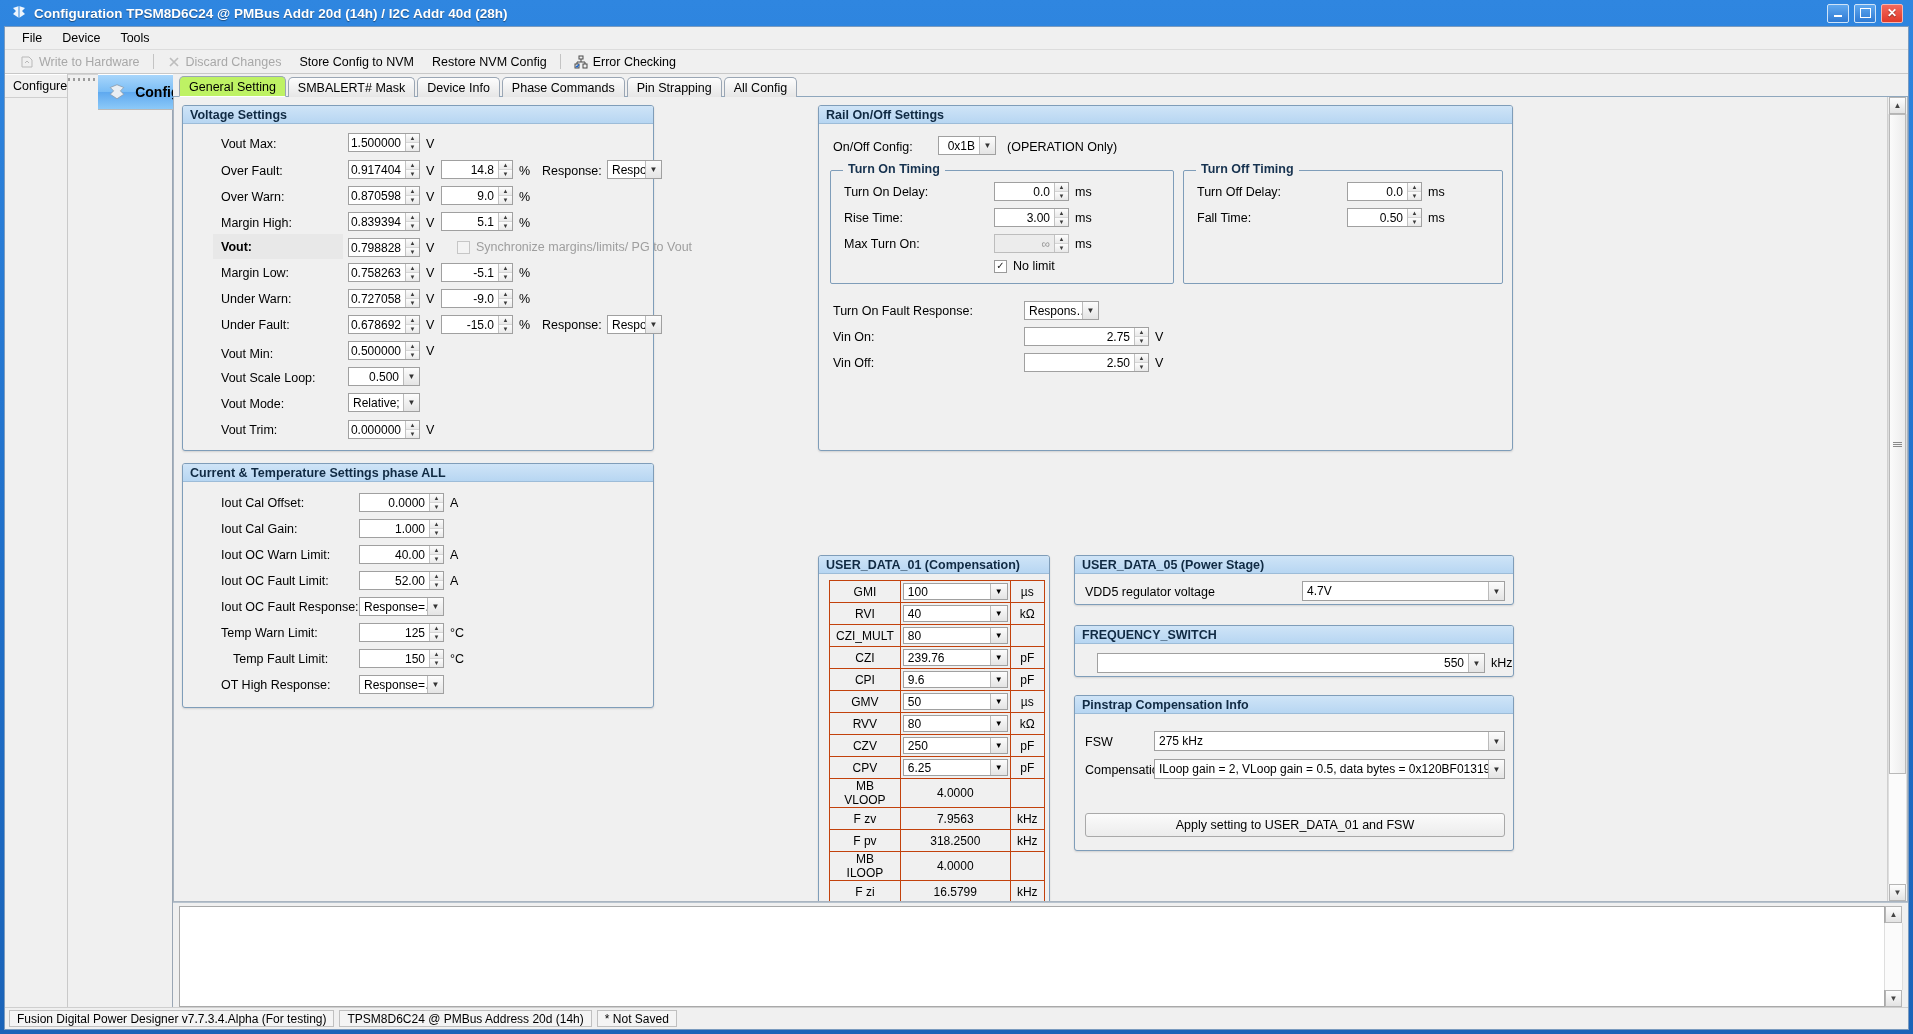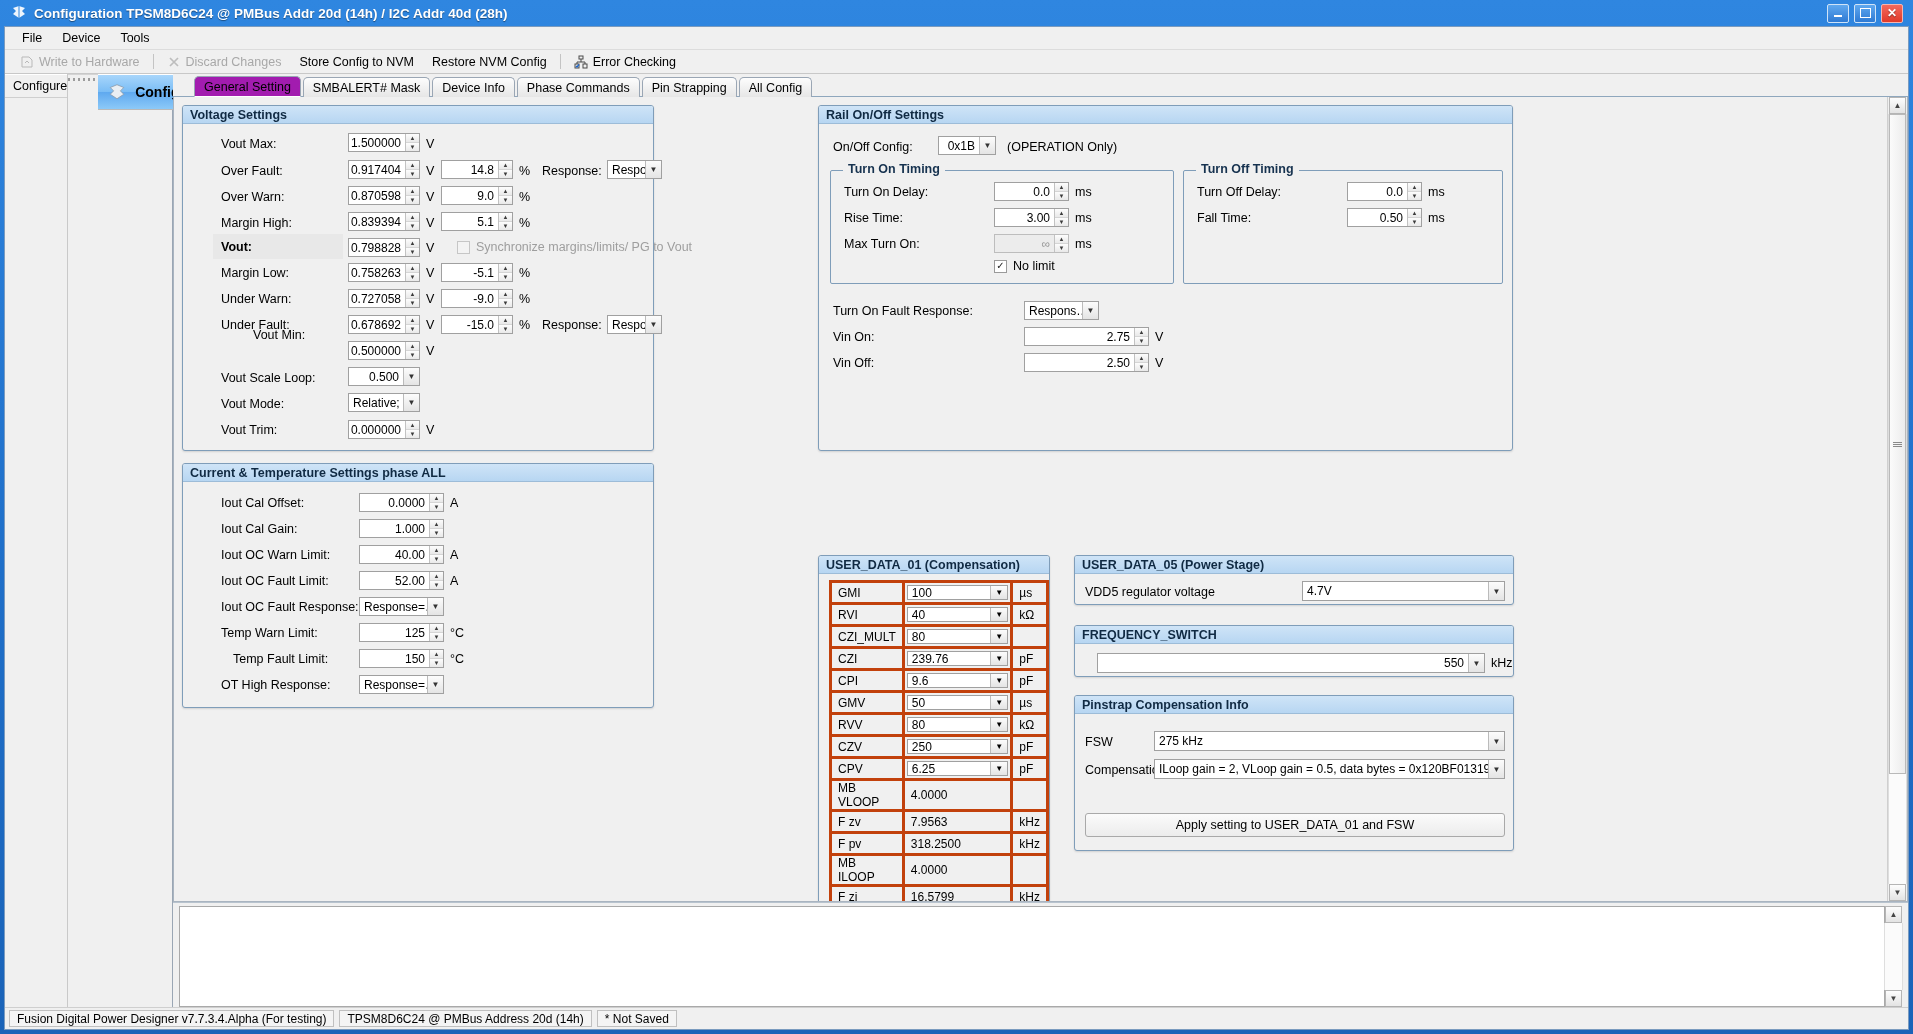--- a/index.html
+++ b/index.html
@@ -60,21 +60,21 @@
            background:linear-gradient(180deg,#f6f6f6,#e3e3e3);}
   .sb-item.active{background:linear-gradient(180deg,#a8d6fb 0%,#79bcf5 50%,#5fa9ef 51%,#8cc9f8 100%);}
   .sb-ico{width:18px;height:18px;display:block}
   
   .content{flex:1;display:flex;flex-direction:column;min-width:0;background:#f0f0f0;}
   .tabstrip{height:22px;display:flex;align-items:flex-end;padding-left:6px;gap:2px;
             border-bottom:1px solid #8fa7bd;background:#f0f0f0;}
   .tab{height:19px;padding:0 9px;display:flex;align-items:center;font-size:12.5px;
        border:1px solid #9aa6b4;border-bottom:none;border-radius:5px 5px 0 0;
        background:linear-gradient(180deg,#fdfdfd,#e6e6e6);margin-bottom:-1px;}
-  .tab.active{background:#a21caf;border-bottom:1px solid #fff;margin-left:15px;}
+  .tab.active{background:#bef264;border-bottom:1px solid #fff;}
   .panes{flex:1;display:flex;min-height:0;background:#f0f0f0;
          border:1px solid #a9b4c0;border-top:none;margin:0;box-sizing:border-box;}
   .scrollpane{flex:1;position:relative;overflow:hidden;background:#f0f0f0;}
   .canvas{position:absolute;left:0;top:0;width:1850px;height:790px;}
   
   .vscroll{width:19px;background:#f0f0f0;border-left:1px solid #cfcfcf;display:flex;flex-direction:column;align-items:center;}
   .sb-arrow{width:17px;height:17px;border:1px solid #b5b5b5;background:linear-gradient(180deg,#fdfdfd,#e3e3e3);
             display:flex;align-items:center;justify-content:center;font-size:8px;color:#444;box-sizing:border-box;}
   .sb-track{flex:1;width:17px;background:#fbfbfb;border-left:1px solid #dedede;border-right:1px solid #dedede;position:relative}
   .sb-thumb{position:absolute;left:0;top:0;width:17px;height:660px;
@@ -109,21 +109,21 @@
   .combo>.arw{width:15px;display:flex;align-items:center;justify-content:center;
               background:linear-gradient(180deg,#fcfcfc,#e4e4e4);border-left:1px solid #bbb;font-size:8px;color:#333;}
   .chk{position:absolute;display:flex;align-items:center;gap:6px;font-size:12.5px;}
   .chk .box{width:13px;height:13px;border:1px solid #9a9a9a;background:#fff;box-sizing:border-box;
             display:flex;align-items:center;justify-content:center;font-size:10px;color:#1a1a1a;line-height:1}
   .chk.dis .box{border-color:#c6c6c6;background:#f3f3f3}
   .btn{position:absolute;display:flex;align-items:center;justify-content:center;font-size:12.5px;
        background:linear-gradient(180deg,#fbfbfb,#ececec);border:1px solid #a9a9a9;border-radius:3px;box-sizing:border-box;}
   
   .ctable{position:absolute;border-collapse:collapse;font-size:12px;}
-  .ctable td{border:3px solid #c2410c;height:22px;box-sizing:border-box;padding:0 6px;background:#f0f0f0;}
+  .ctable td{border:1px solid #c2410c;height:22px;box-sizing:border-box;padding:0 6px;background:#f0f0f0;text-align:center;}
   .ctable td.k{width:66px}
   .ctable td.v{width:110px;position:relative;padding:0}
   .ctable td.v.txt{padding:0 6px}
   .ctable td.u{width:34px}
   .ctable td .cell-combo{position:absolute;left:2px;top:2px;right:2px;bottom:2px;display:flex;align-items:stretch;
         background:#fff;border:1px solid #a0a0a0;box-sizing:border-box;}
   .ctable td .cell-combo .val{flex:1;display:flex;align-items:center;padding-left:4px;font-size:12px;}
   .ctable td .cell-combo .arw{width:16px;display:flex;align-items:center;justify-content:center;
         background:linear-gradient(180deg,#fcfcfc,#e4e4e4);border-left:1px solid #bbb;font-size:8px;}
   
@@ -387,21 +387,21 @@
                         <i>▼</i>
                       </div>
                   </div>
                   <div class="unit" style="left:336px;top:194px;">%</div>
                   <div class="lbl" style="left:359px;top:194px;">Response:</div>
                   <div class="combo" style="left:424px;top:191px;width:55px;height:19px;">
                     <div class="val">Respo…</div>
                     <div class="arw">▼</div>
                   </div>
 
-                  <div class="lbl" style="left:38px;top:204px;margin-left:32px;">Vout Min:</div>
+                  <div class="lbl" style="left:38px;top:223px;">Vout Min:</div>
                   <div class="spin" style="left:165px;top:217px;width:72px;height:19px;">
                     <div class="val">0.500000</div>
                     <div class="spinbtns">
                         <i>▲</i>
                         <i>▼</i>
                       </div>
                   </div>
                   <div class="unit" style="left:243px;top:220px;">V</div>
 
                   <div class="lbl" style="left:38px;top:247px;">Vout Scale Loop:</div>

